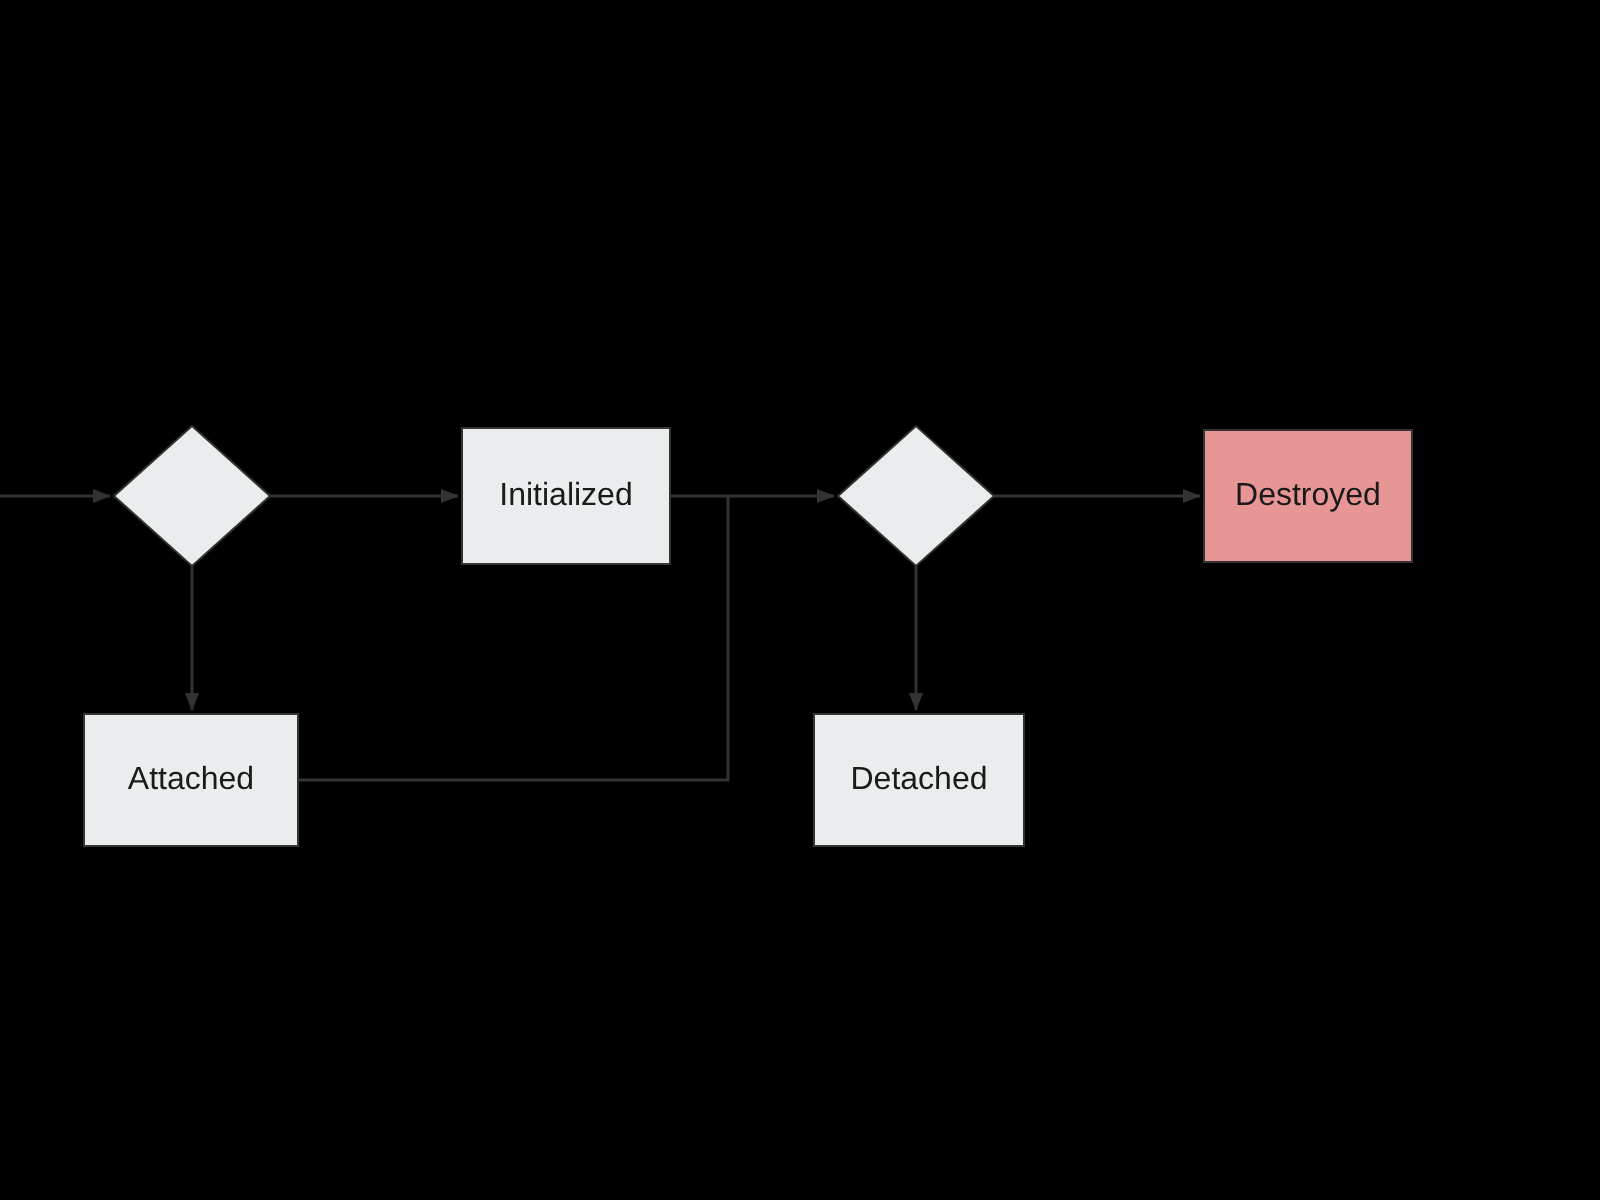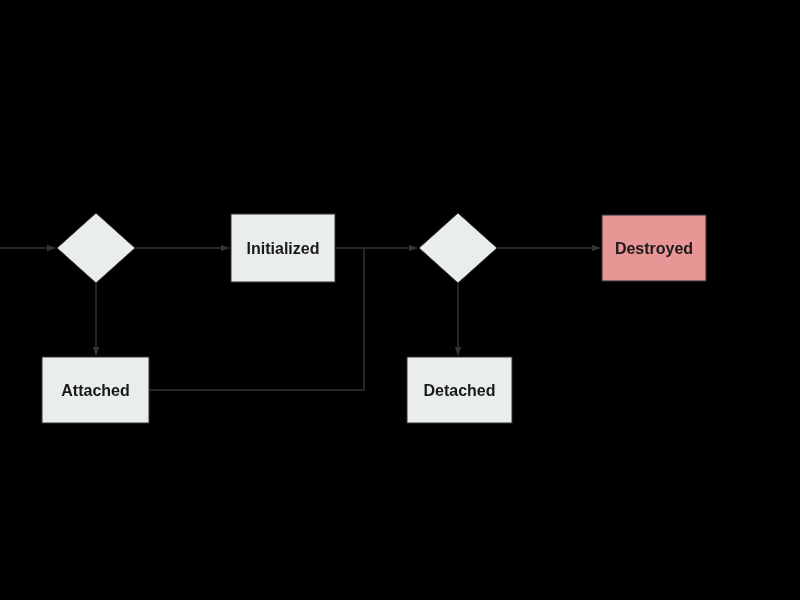--- a/index.html
+++ b/index.html
@@ -10,21 +10,20 @@
     width: 800px;
     height: 600px;
     background: #000000;
     overflow: hidden;
     font-family: "Liberation Sans", sans-serif;
   }
   .stage {
     position: relative;
     width: 800px;
     height: 600px;
-    font-weight: bold;
   }
   svg {
     display: block;
   }
   svg text {
     font-family: "Liberation Sans", sans-serif;
     text-anchor: middle;
   }
 </style>
 </head>

